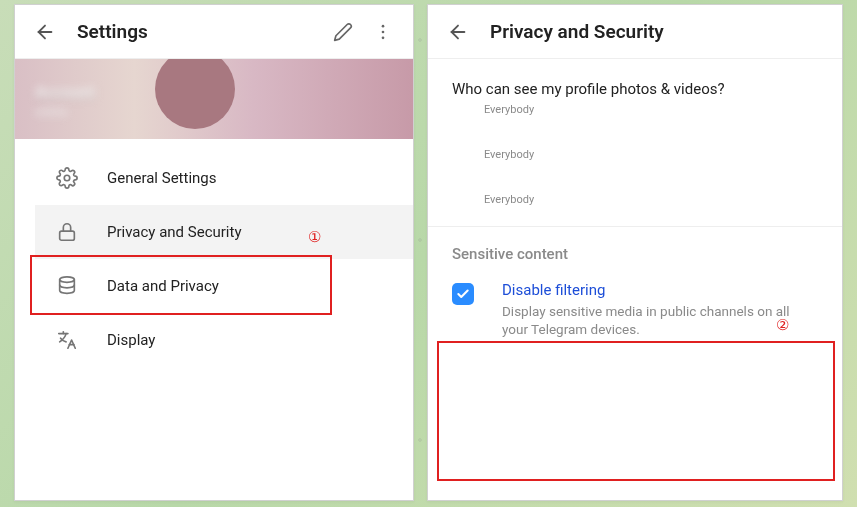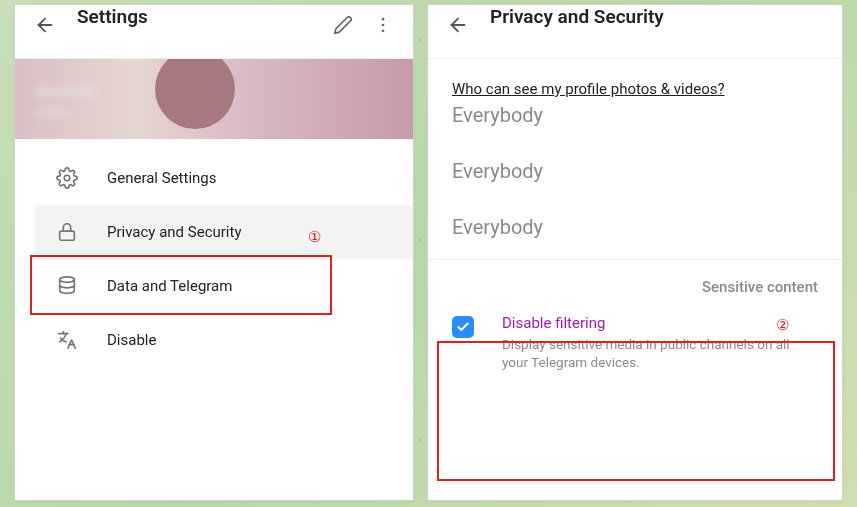--- a/index.html
+++ b/index.html
@@ -23,21 +23,21 @@
     position: absolute;
     background: #fff;
     border: 1px solid #d0d0d0;
     box-shadow: 0 1px 3px rgba(0,0,0,0.05);
   }
   .panel-left { left: 14px; top: 4px; width: 400px; height: 497px; }
   .panel-right { left: 427px; top: 4px; width: 416px; height: 497px; }
 
   .header {
     display: flex;
-    align-items: flex-start;
+    align-items: center;
     height: 54px;
     padding: 0 10px;
     border-bottom: 1px solid #eee;
   }
   .header-back {
     width: 40px; height: 40px;
     display: flex; align-items: center; justify-content: center;
     cursor: pointer;
     color: #555;
   }
@@ -99,45 +99,44 @@
   .menu-item.active { background: #f3f3f3; }
   .menu-icon {
     width: 24px; height: 24px;
     margin-right: 28px;
     color: #757575;
     display: flex; align-items: center; justify-content: center;
   }
 
   .privacy-list { padding: 4px 24px; border-bottom: 1px solid #eee; }
   .privacy-item { padding: 16px 0; cursor: pointer; }
-  .privacy-q { font-size: 15px; color: #222; line-height: 1.35; margin-bottom: 4px; text-decoration: underline; }
-  .privacy-v { font-size: 20px; color: #8a8a8a; }
+  .privacy-q { font-size: 15px; color: #222; line-height: 1.35; margin-bottom: 4px; }
+  .privacy-v { font-size: 11px; color: #8a8a8a; margin-left: 32px; }
 
   .section-header {
     padding: 18px 24px 12px;
     font-size: 15px;
     color: #8a8a8a;
     font-weight: 500;
-    text-align: right;
   }
   .check-row {
     display: flex;
     padding: 6px 24px 18px;
     cursor: pointer;
   }
   .checkbox {
     width: 22px; height: 22px;
     border-radius: 5px;
     background: #2a8cff;
     display: flex; align-items: center; justify-content: center;
     flex-shrink: 0;
     margin-top: 2px;
   }
   .check-text { margin-left: 28px; }
-  .check-title { font-size: 15px; color: #a21caf; margin-bottom: 3px; }
+  .check-title { font-size: 15px; color: #1d4ed8; margin-bottom: 3px; }
   .check-desc { font-size: 13.5px; color: #8a8a8a; line-height: 1.35; }
 
   .annot {
     position: absolute;
     border: 2px solid #e02020;
     pointer-events: none;
   }
   .annot-num {
     position: absolute;
     color: #e02020;
@@ -204,36 +203,36 @@
     </div>
 
     <div class="menu-item">
       <span class="menu-icon">
         <svg width="22" height="22" viewBox="0 0 24 24" fill="none" stroke="currentColor" stroke-width="1.8" stroke-linecap="round" stroke-linejoin="round">
             <ellipse cx="12" cy="5" rx="8" ry="3"></ellipse>
             <path d="M4 5v6c0 1.7 3.6 3 8 3s8-1.3 8-3V5"></path>
             <path d="M4 11v6c0 1.7 3.6 3 8 3s8-1.3 8-3v-6"></path>
           </svg>
       </span>
-      <span>Data and Telegram</span>
+      <span>Data and Privacy</span>
     </div>
 
 
     <div class="menu-item">
       <span class="menu-icon">
         <svg width="22" height="22" viewBox="0 0 24 24" fill="none" stroke="currentColor" stroke-width="1.8" stroke-linecap="round" stroke-linejoin="round">
             <path d="M3 5h10"></path>
             <path d="M8 3v2"></path>
             <path d="M11 5c-1 4-4 7-7 9"></path>
             <path d="M5 10c1.5 2 3.5 3.5 6 4"></path>
             <path d="M13 21l4-9 4 9"></path>
             <path d="M14.5 17h5"></path>
           </svg>
       </span>
-      <span>Disable</span>
+      <span>Display</span>
     </div>
 
   </div>
 </div>
 
 <div class="panel panel-right">
   <div class="header">
     <div class="header-back">
       <svg width="22" height="22" viewBox="0 0 24 24" fill="none" stroke="currentColor" stroke-width="2" stroke-linecap="round">
           <line x1="19" y1="12" x2="5" y2="12"></line>

